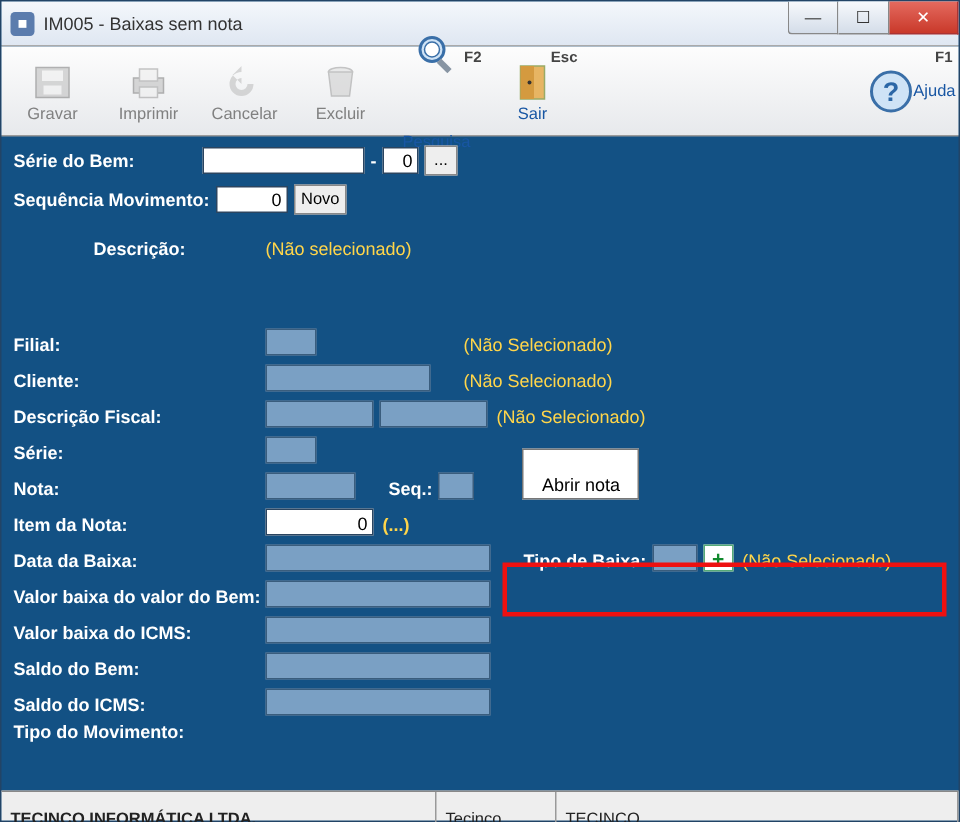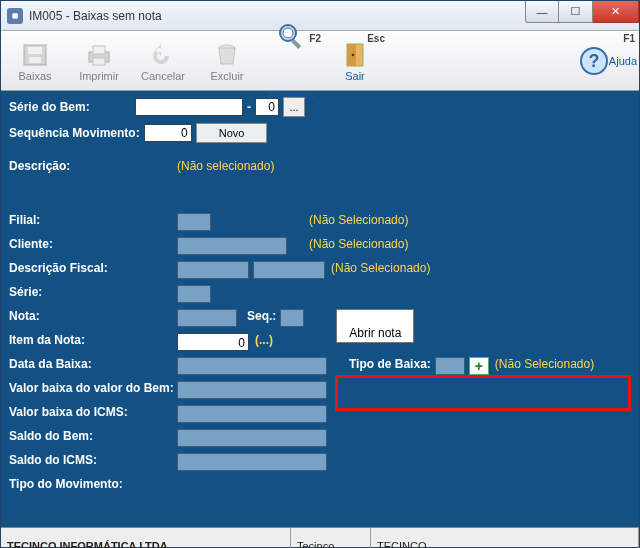--- a/index.html
+++ b/index.html
@@ -28,32 +28,32 @@
   .tbtn.sair .ico { opacity:1; }
   .tbtn .hot { position:absolute; top:2px; right:2px; font-size:10px; font-weight:bold; color:#444; }
   .tspacer { flex:1; }
   .tajuda { width:58px; display:flex; flex-direction:row; align-items:center; justify-content:center; font-size:11px; color:#1856a3; position:relative; }
   .tajuda .hot { position:absolute; top:2px; right:2px; font-size:10px; font-weight:bold; color:#444; }
   .content { flex:1; overflow:hidden; position:relative; color:#fff; font-size:12px; }
   .toprows { padding:6px 8px; }
   .row { display:flex; align-items:center; margin-bottom:6px; gap:4px; }
   .lbl { font-weight:bold; color:#fff; font-size:12px; }
   .inp { background:#fff; color:#000; border:1px solid #2b4560; height:18px; font-size:12px; padding:0 3px; text-align:right; }
-  .btnSmall { background:#eee; border:1px solid #888; height:20px; font-size:11px; padding:0 22px; color:#000; }
+  .btnSmall { background:#eee; border:1px solid #888; height:20px; font-size:11px; padding:0 4px; color:#000; }
   .btnDots { width:22px; text-align:center; padding:0; }
   .dash { color:#fff; font-weight:bold; }
   .fieldsGrid { padding:0 8px; }
-  .frow { display:flex; align-items:flex-start; height:24px; }
+  .frow { display:flex; align-items:flex-end; height:24px; }
   .flabel { width:168px; font-weight:bold; color:#fff; }
   .fval { width:150px; height:18px; background:#7aa0c4; border:1px solid #3a5d7d; }
   .fvalNarrow { width:72px; height:18px; background:#7aa0c4; border:1px solid #3a5d7d; }
   .fvalShort { width:34px; height:18px; background:#7aa0c4; border:1px solid #3a5d7d; }
   .fvalWhite { width:72px; height:18px; background:#fff; color:#000; border:1px solid #2b4560; text-align:right; padding:0 3px; font-size:12px; line-height:18px; }
   .nsel { color:#ffd54a; font-size:12px; margin-left:18px; }
-  .desc { margin:4px 0 40px 8px; display:flex; }
+  .desc { margin:4px 0 40px 8px; display:flex;text-align:center; }
   .btnAbrir { background:#fff; border:1px solid #777; height:22px; padding:16px 12px; font-size:12px; color:#000; margin-left:32px; }
   .redbox { position:absolute; border:3px solid #e11; }
   .plusbtn { width:20px; height:18px; background:#fff; border:1px solid #5a7; color:#118a2d; font-weight:bold; font-size:14px; display:inline-flex; align-items:center;justify-content:center; }
   .statusbar { height:20px; background:#eee; border-top:1px solid #888; display:flex; font-size:11px; color:#222; }
   .statcell { border-right:1px solid #999; padding:18px 6px; display:flex; align-items:center; }
   .statcell.a { width:290px; font-weight:bold; }
   .statcell.b { width:80px; }
   .statcell.c { flex:1; }
   svg { display:block; }
 </style>
@@ -74,21 +74,21 @@
 
   <div class="toolbar">
     <div class="tbtn">
       <div class="ico">
         <svg width="28" height="26">
             <rect x="3" y="3" width="22" height="20" fill="#bbb" stroke="#777"></rect>
             <rect x="7" y="5" width="14" height="7" fill="#eee"></rect>
             <rect x="8" y="15" width="12" height="6" fill="#eee"></rect>
           </svg>
       </div>
-      <span>Baixas</span>
+      <span>Gravar</span>
     </div>
     <div class="tbtn">
       <div class="ico">
         <svg width="28" height="26">
             <rect x="4" y="10" width="20" height="10" fill="#bbb" stroke="#777"></rect>
             <rect x="8" y="4" width="12" height="8" fill="#eee" stroke="#999"></rect>
             <rect x="8" y="16" width="12" height="7" fill="#eee" stroke="#999"></rect>
           </svg>
       </div>
       <span>Imprimir</span>
@@ -187,21 +187,21 @@
       </div>
 
       <div class="frow">
         <span class="flabel">Série:</span>
         <div class="fvalShort"></div>
       </div>
 
       <div class="frow">
         <span class="flabel">Nota:</span>
         <div class="fvalNarrow" style="width:60px"></div>
-        <span class="lbl" style="margin-left:10px">Seq.:</span>
+        <span class="lbl" style="margin-left:22px">Seq.:</span>
         <div class="fvalShort" style="width:24px;margin-left:4px"></div>
         <button class="btnAbrir">Abrir nota</button>
       </div>
 
       <div class="frow">
         <span class="flabel">Item da Nota:</span>
         <div class="fvalWhite">0</div>
         <span style="color:#ffd54a;font-weight:bold;margin-left:6px">(...)</span>
       </div>
 

